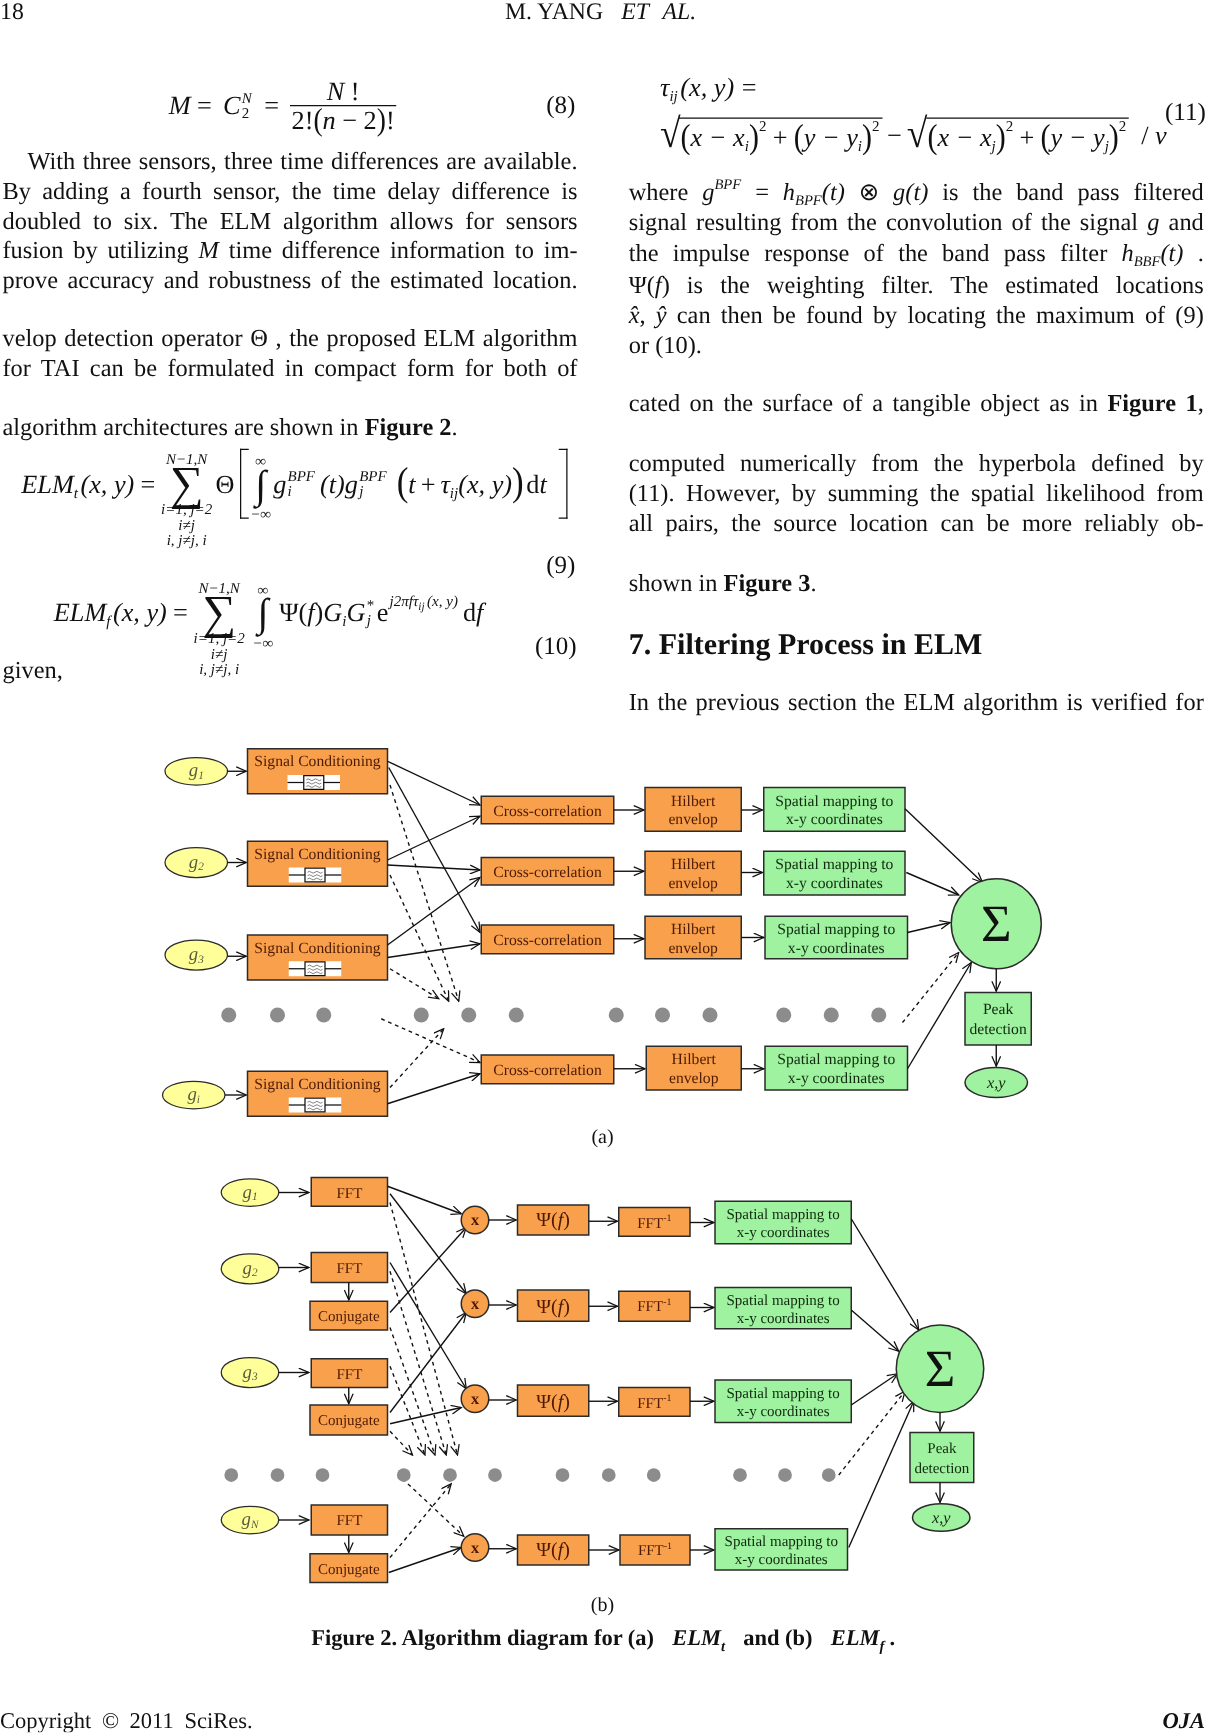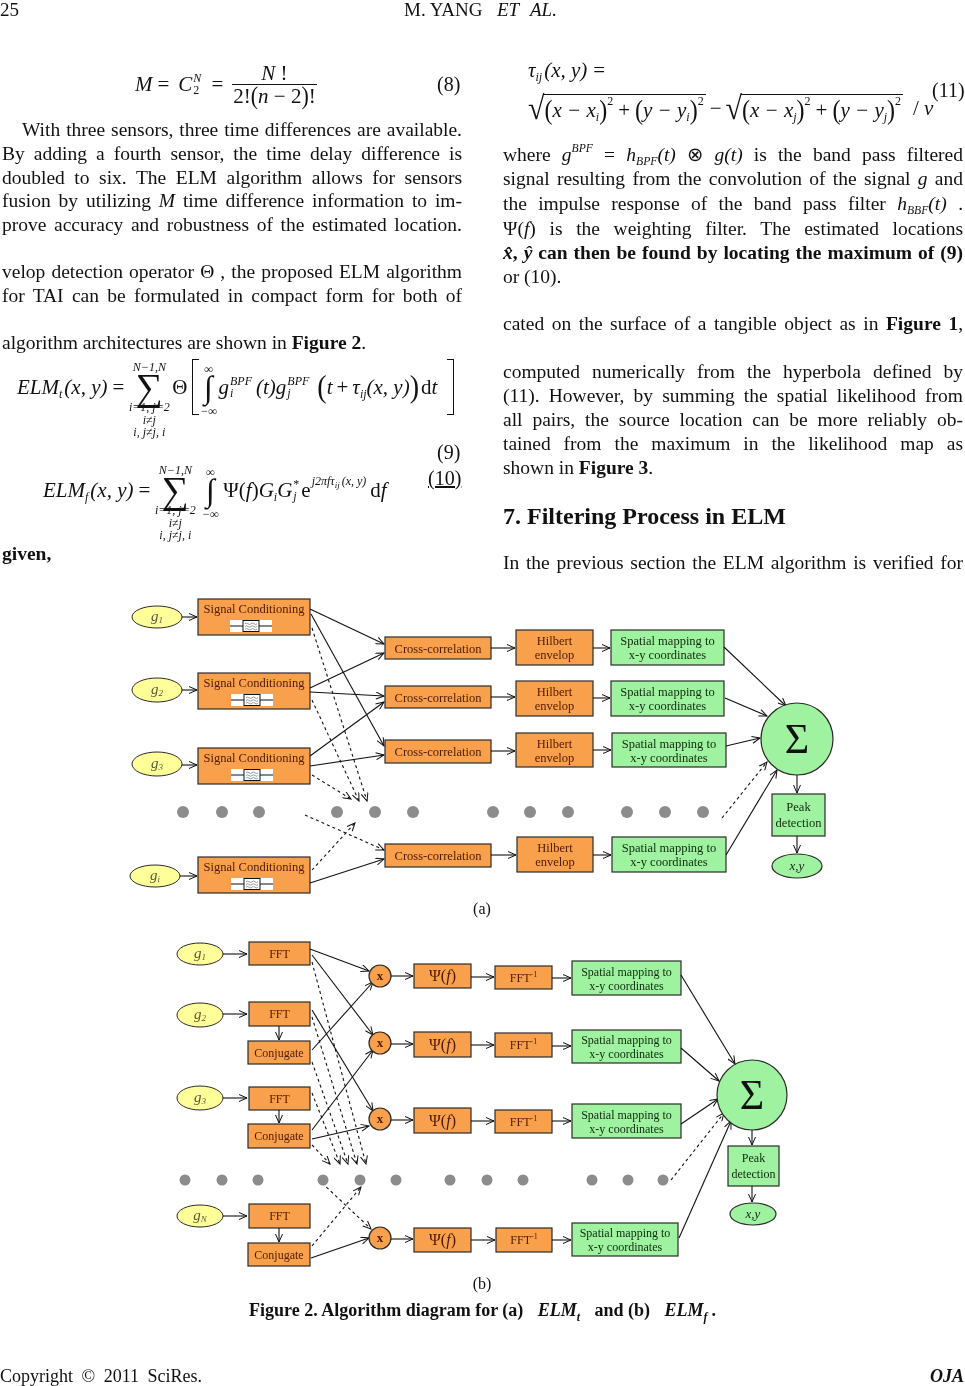--- a/index.html
+++ b/index.html
@@ -80,21 +80,21 @@
   .t-in { font-family:"Liberation Serif", serif; font-size:15px; font-style:italic; fill:#5b5b3b; text-anchor:middle; }
   .t-out { font-family:"Liberation Serif", serif; font-size:13px; font-style:italic; fill:#0f2a0f; text-anchor:middle; }
   .ts { font-size:9px; }
   .t-lbl { font-family:"Liberation Serif", serif; font-size:16px; fill:#111; text-anchor:middle; }
 </style>
 </head>
 <body>
 
 <div id="page">
 
-  <div class="hdr" style="left:0;">25</div>
+  <div class="hdr" style="left:0;">18</div>
   <div class="hdr" style="left:404px;">M. YANG</div>
   <div class="hdr i" style="left:497px;">ET</div>
   <div class="hdr i" style="left:530px;">AL.</div>
 
   <div class="eq" style="left:135px; top:62px; height:44px;">
     <span class="i">M</span>
     <span class="op" style="margin:0 9px 0 5px;">=</span>
     <span class="i">C</span>
     <span class="ss">
       <span class="i">N</span>
@@ -201,23 +201,23 @@
     <span class="i">G</span>
     <span class="ss">
       <span>*</span>
       <span class="i">j</span>
     </span>
     <span style="margin-left:2px;">e</span>
     <span class="sp" style="margin-left:1px;"><span class="i">j2πfτ</span><span class="i tsub">ij</span><span class="i" style="margin-left:2px;">(x, y)</span></span>
     <span style="margin-left:4px;">d</span>
     <span class="i">f</span>
   </div>
-  <div class="eqnum" style="left:428px; top:466px;text-decoration:underline;">(10)</div>
-
-  <div class="line lc last" style="top:542px;font-weight:bold;">given,</div>
+  <div class="eqnum" style="left:428px; top:505px;">(10)</div>
+
+  <div class="line lc last" style="top:525px;">given,</div>
 
   <div class="eq" style="left:528px; top:58px; height:24px;">
     <span class="i">τ</span>
     <span class="sb i">ij</span>
     <span class="i" style="margin-left:2px;">(x, y)</span>
     <span class="op">=</span>
   </div>
   <div class="eq" style="left:528px; top:90px; height:36px;">
     <span class="rad">√</span>
     <span class="radicand">
@@ -250,28 +250,27 @@
     </span>
     <span style="margin-left:10px;">/</span>
     <span class="i" style="margin-left:5px;">v</span>
   </div>
   <div class="eqnum" style="left:932px; top:78px;">(11)</div>
 
   <div class="line rc" style="top:143px;"><span>where </span> <span class="i">g</span><span class="sup i">BPF</span><span> = </span><span class="i">h</span><span class="sub i">BPF</span><span class="i">(t)</span><span> ⊗ </span><span class="i">g(t)</span> <span> is the band pass filtered</span></div>
   <div class="line rc" style="top:167px;"><span>signal resulting from the convolution of the signal </span><span class="i">g</span><span> and</span></div>
   <div class="line rc" style="top:192px;"><span>the impulse response of the band pass filter </span> <span class="i">h</span><span class="sub i">BBF</span><span class="i">(t)</span><span> .</span></div>
   <div class="line rc" style="top:217px;"> <span>Ψ(</span><span class="i">f</span><span>)</span> <span> is the weighting filter. The estimated locations</span></div>
-  <div class="line rc" style="top:241px;font-weight:bold;"> <span class="i">x̂</span><span>, </span><span class="i">ŷ</span> <span> can then be found by locating the maximum of (9)</span></div>
+  <div class="line rc" style="top:241px;"> <span class="i">x̂</span><span>, </span><span class="i">ŷ</span> <span> can then be found by locating the maximum of (9)</span></div>
   <div class="line rc last" style="top:265px;">or (10).</div>
 
   <div class="line rc" style="top:312px;"><span>cated on the surface of a tangible object as in </span><span class="b">Figure 1</span><span>,</span></div>
   <div class="line rc" style="top:360px;">computed numerically from the hyperbola defined by</div>
   <div class="line rc" style="top:384px;">(11). However, by summing the spatial likelihood from</div>
   <div class="line rc" style="top:408px;">all pairs, the source location can be more reliably ob-</div>
-  <div class="line rc" style="top:432px;">tained from the maximum in the likelihood map as</div>
   <div class="line rc last" style="top:456px;"><span>shown in </span><span class="b">Figure 3</span><span>.</span></div>
 
   <div class="heading">7. Filtering Process in ELM</div>
   <div class="line rc" style="top:551px;">In the previous section the ELM algorithm is verified for</div>
 
   <svg class="fig" viewBox="0 585 965 715" xmlns="http://www.w3.org/2000/svg">
     <defs>
       <marker id="ah" markerWidth="10" markerHeight="8" refX="9" refY="4" orient="auto" markerUnits="userSpaceOnUse">
         <path d="M1,0.5 L9,4 L1,7.5" fill="none" stroke="#111" stroke-width="1"></path>
       </marker>

